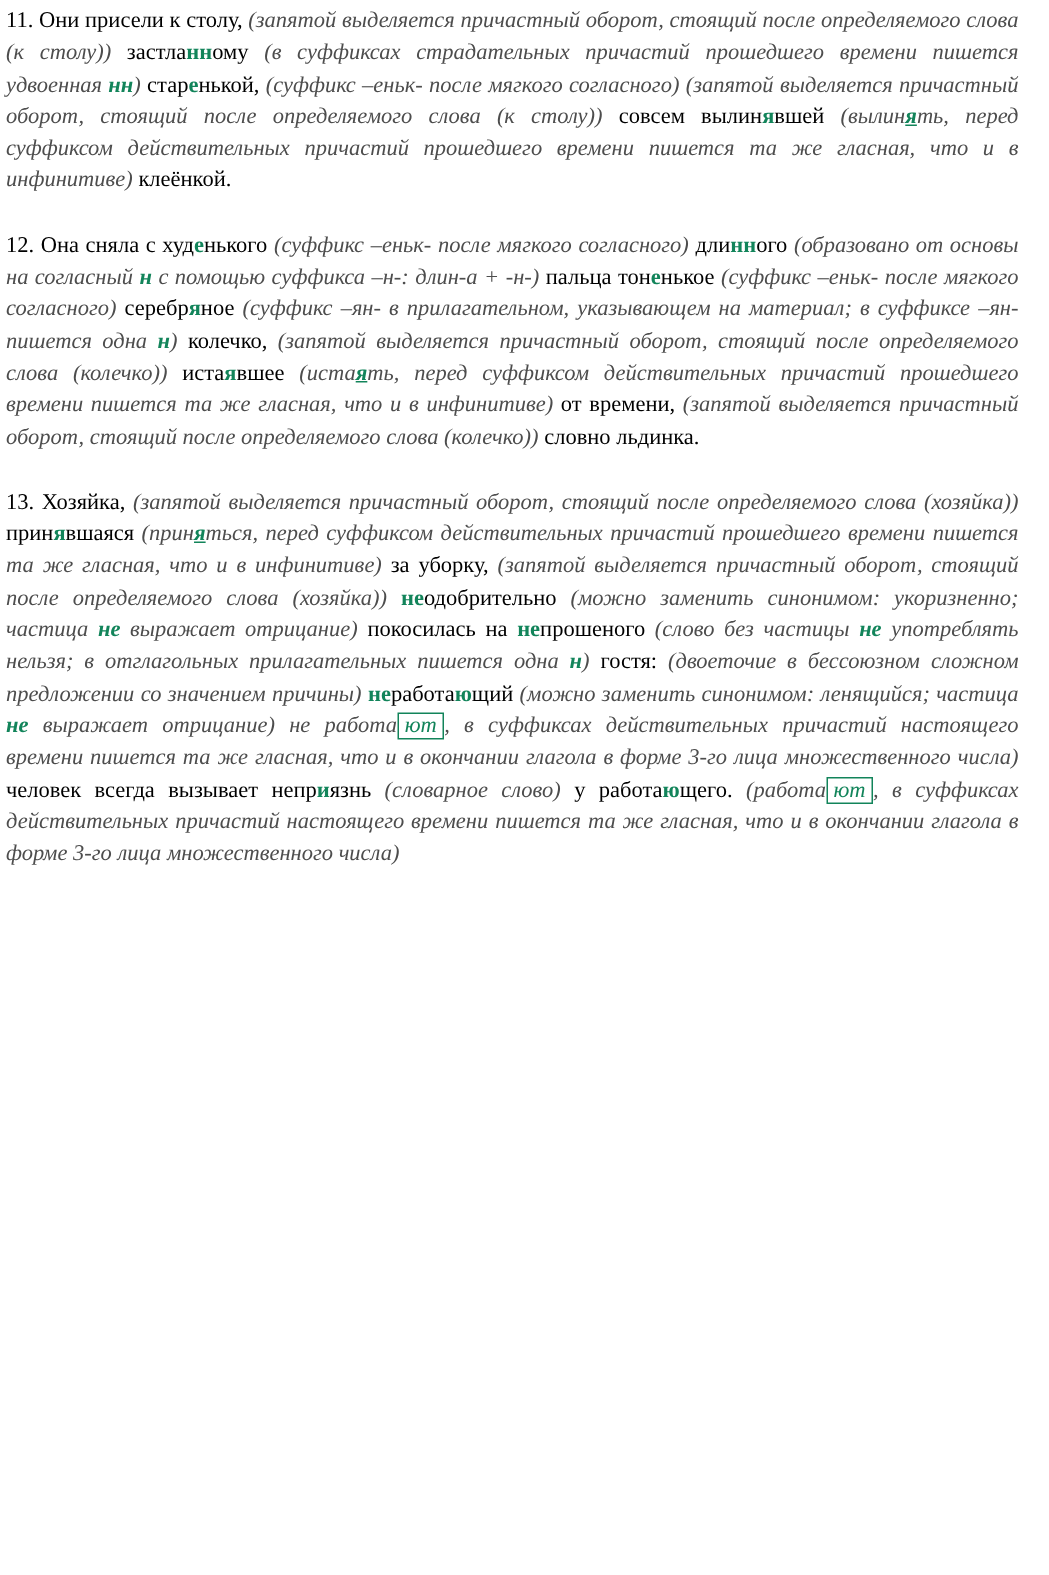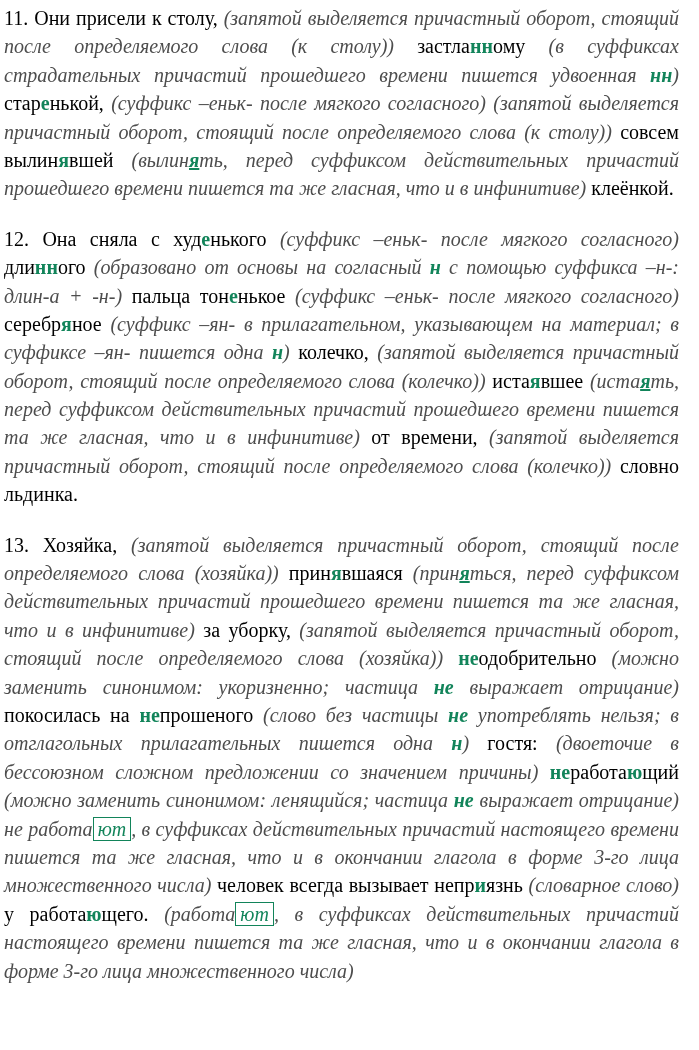--- a/index.html
+++ b/index.html
@@ -12,21 +12,21 @@
     min-height: 1050px;
     font-family: "Liberation Serif", serif;
     color: #000000;
   }
   .page {
     width: 699px;
     box-sizing: border-box;
     padding: 4px 2px 10px 2px;
   }
   .exercise {
-    font-size: 20px;
+    font-size: 15px;
     line-height: 1.42;
     text-align: justify;
     margin: 0 16px 22px 0;
     padding: 0 2px;
   }
   .num {
     font-weight: normal;
   }
   .main {
     font-style: normal;

